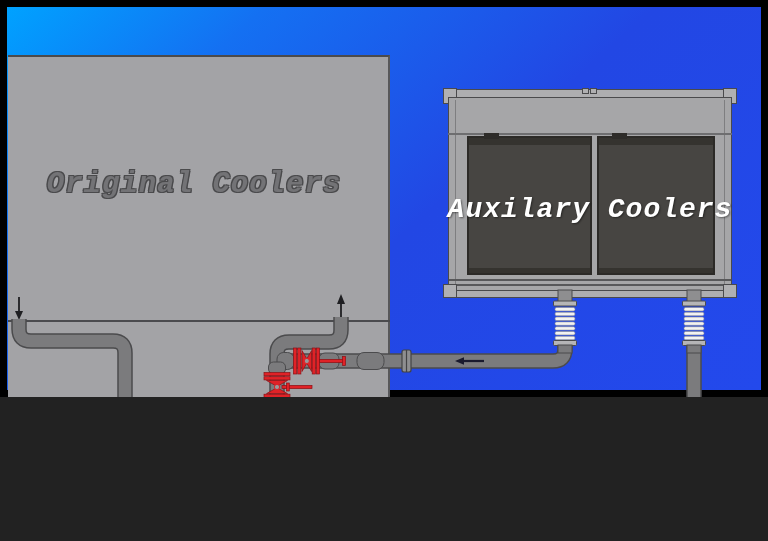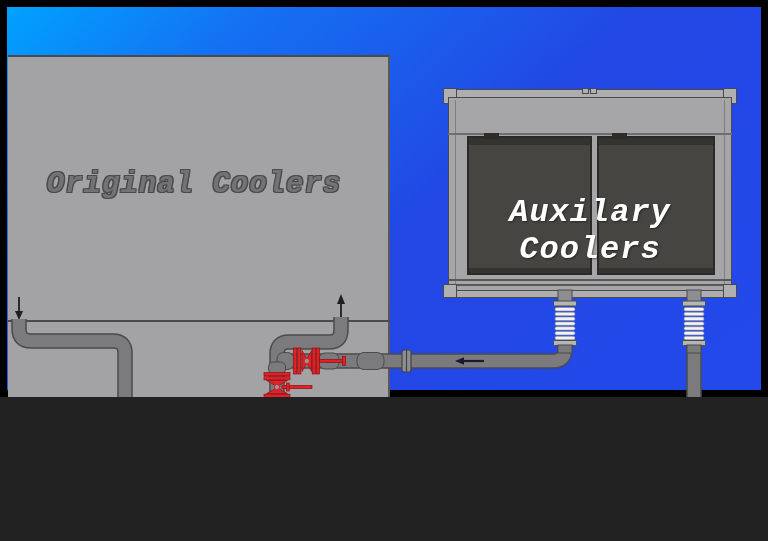--- a/index.html
+++ b/index.html
@@ -36,21 +36,21 @@
   .aux-frame-line{left:5px;top:45px;width:284px;height:2px;background:#6e6e70;}
   .aux-innerline{top:12px;width:1px;height:190px;background:#7e7e80;}
   .panel{top:48px;height:139px;background:#474542;border:2px solid #2c2a27;
          box-shadow:inset 0 7px 0 #35332f, inset 0 -5px 0 #35332f;}
   .panel-tab{top:45px;width:15px;height:6px;background:#2e2c29;}
   .aux-botline{left:6px;width:282px;height:2px;background:#58585a;}
   .aux-botbar{left:3px;top:202px;width:288px;height:8px;background:#aeaeb0;border:1.5px solid #4a4a4c;}
   .aux-botcap{width:14px;height:14px;background:#b0b0b2;border:1.5px solid #4a4a4c;top:196px;}
   .aux-label{
     left:0;top:106px;width:100%;text-align:center;
-    font-size:32px;font-weight:bold;font-style:italic;color:#ffffff;letter-spacing:1px;
+    font-size:28px;font-weight:bold;font-style:italic;color:#ffffff;letter-spacing:1px;
     text-shadow:1px 1px 2px rgba(0,0,0,.45);
   }
   svg.overlay{position:absolute;left:0;top:0;pointer-events:none;}
 </style>
 </head>
 <body>
 
 <div class="canvas">
   <div class="bg"></div>
 

